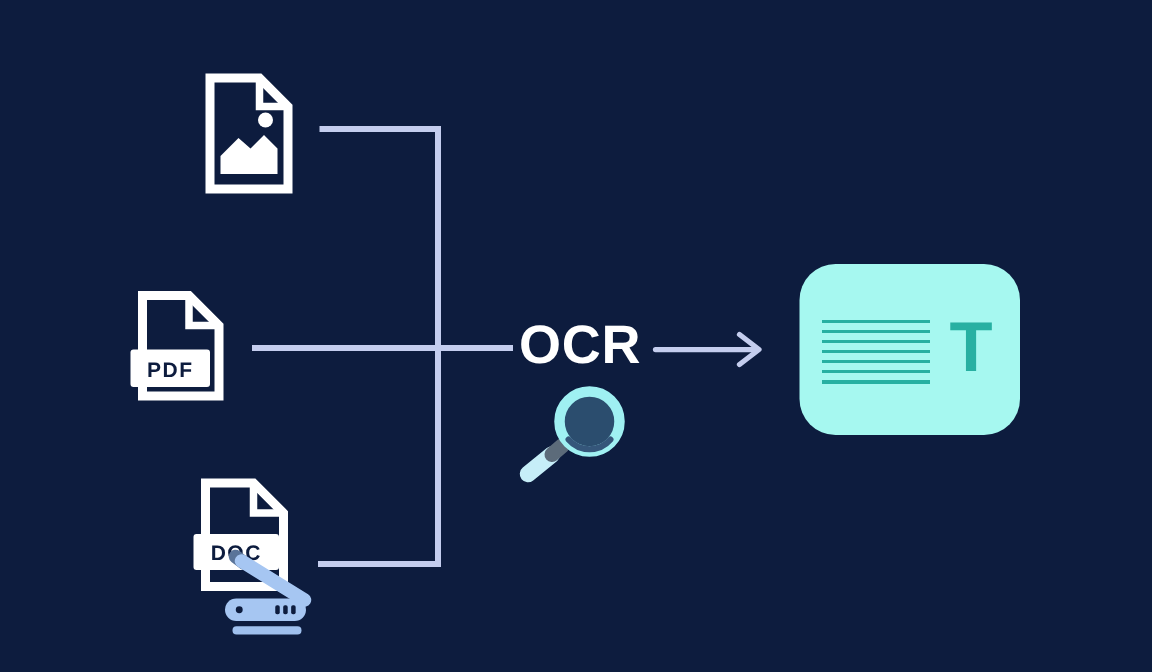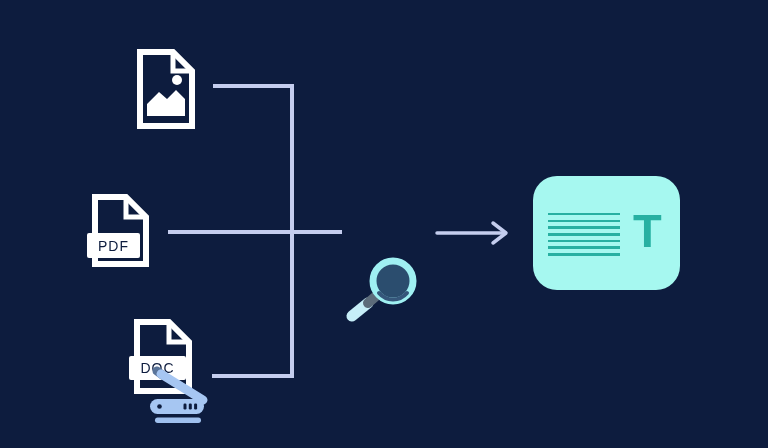--- a/index.html
+++ b/index.html
@@ -25,21 +25,21 @@
     font-family:"Liberation Sans",sans-serif;
   }
   .connector{position:absolute;background:var(--connector-line);}
   .icon-svg{position:absolute;display:block;}
   .doc-stroke{fill:none;stroke:var(--icon-stroke);stroke-width:6;stroke-linejoin:miter;}
   .fold-stroke{fill:none;stroke:var(--icon-stroke);stroke-width:5;stroke-linejoin:miter;}
   .white-fill{fill:var(--icon-stroke);}
   .label-chip{
     position:absolute;background:var(--icon-stroke);color:var(--label-text);
     display:flex;align-items:center;justify-content:center;
-    font-weight:normal;font-size:14px;letter-spacing:1px;border-radius:2px;
+    font-weight:bold;font-size:14px;letter-spacing:1px;border-radius:2px;
     font-family:"Liberation Sans",sans-serif;
   }
   .ocr-text{
     position:absolute;left:346px;top:212px;
     color:#ffffff;font-size:36px;font-weight:bold;letter-spacing:0.5px;
     line-height:1;
   }
   .scan-body{fill:var(--scanner-body);}
   .scan-base{fill:var(--scanner-base);}
   .scan-detail{fill:var(--background);}
@@ -97,20 +97,21 @@
     <line class="lid-dark" x1="14" y1="9" x2="20" y2="13.5"></line>
     <line class="lid-light" x1="18" y1="12" x2="60" y2="38"></line>
     <rect class="scan-base" x="12" y="55.5" width="46" height="5.5" rx="2.7"></rect>
     <rect class="scan-body" x="7" y="37" width="54" height="15" rx="7.5"></rect>
     <circle class="scan-detail" cx="16.5" cy="44.5" r="2.3"></circle>
     <rect class="scan-detail" x="40.5" y="41.5" width="3" height="6" rx="1.2"></rect>
     <rect class="scan-detail" x="45.8" y="41.5" width="3" height="6" rx="1.2"></rect>
     <rect class="scan-detail" x="51.1" y="41.5" width="3" height="6" rx="1.2"></rect>
   </svg>
 
+  <div class="ocr-text">OCR</div>
 
   <svg class="icon-svg" style="left:343px;top:253px;" width="80" height="72" viewBox="0 0 80 72">
     <line class="mag-handle" x1="9" y1="63" x2="25" y2="50"></line>
     <line class="mag-connector" x1="25" y1="50" x2="32" y2="44"></line>
     <circle class="mag-lens" cx="50" cy="28" r="20"></circle>
     <path class="mag-shine" d="M36 40 A18.4 18.4 0 0 0 64 40"></path>
   </svg>
 
   <svg class="icon-svg" style="left:434px;top:219px;" width="84" height="28" viewBox="0 0 84 28">
     <line class="arrow-stroke" x1="3" y1="14" x2="70" y2="14"></line>

